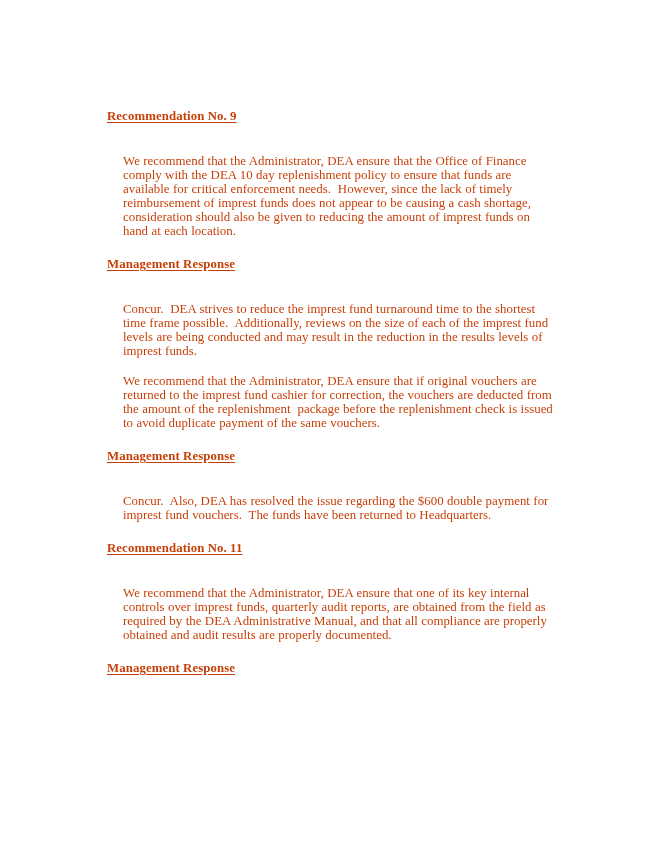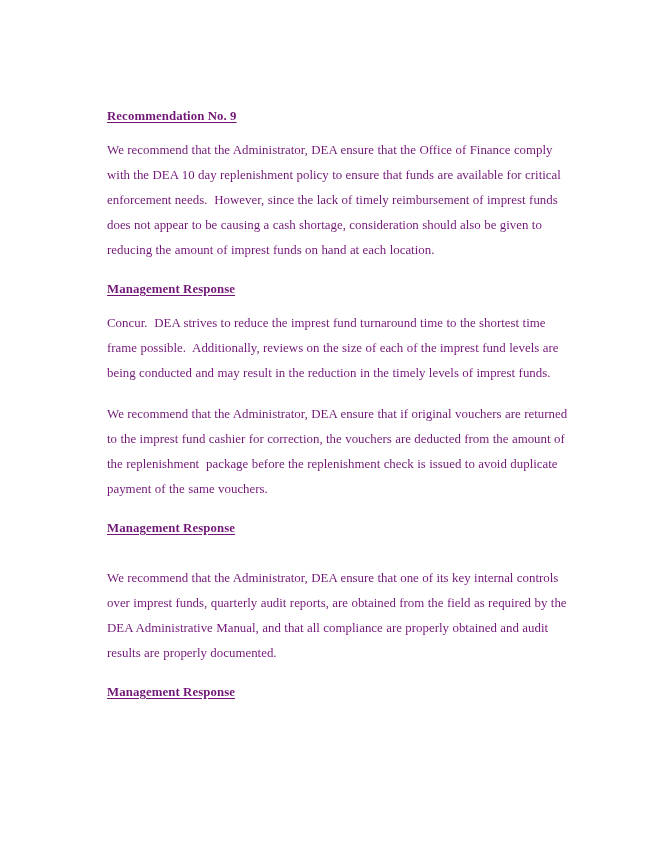--- a/index.html
+++ b/index.html
@@ -9,21 +9,21 @@
     background: #ffffff;
   }
 
   .page {
     position: relative;
     width: 668px;
     height: 844px;
     background: #ffffff;
     overflow: hidden;
     font-family: "Liberation Serif", "DejaVu Serif", serif;
-    color: #701a75;
+    color: #c2410c;
     -webkit-font-smoothing: none;
   }
 
   
   .content {
     position: absolute;
     left: 107px;
     top: 106px;
     width: 466px;
   }
@@ -35,22 +35,22 @@
     text-underline-offset: 2px;
     letter-spacing: 0.1px;
     line-height: 17px;
     margin: 0 0 13px 0;
     display: inline-block;
     white-space: pre;
   }
 
   .para {
     font-size: 12.9px;
-    line-height: 25px;
-    margin: 0;
+    line-height: 14px;
+    margin: 16px;
     text-align: left;
     white-space: pre-wrap;
     word-spacing: 0.2px;
   }
 
   .block {
     margin-bottom: 16px;
   }
 
   .block:last-child {
@@ -68,32 +68,34 @@
 <div class="page">
   <div class="content">
 
     <div class="block">
       <div class="heading">Recommendation No. 9</div>
       <p class="para">We recommend that the Administrator, DEA ensure that the Office of Finance comply with the DEA 10 day replenishment policy to ensure that funds are available for critical enforcement needs.  However, since the lack of timely reimbursement of imprest funds does not appear to be causing a cash shortage, consideration should also be given to reducing the amount of imprest funds on hand at each location.</p>
     </div>
 
     <div class="block">
       <div class="heading">Management Response</div>
-      <p class="para">Concur.  DEA strives to reduce the imprest fund turnaround time to the shortest time frame possible.  Additionally, reviews on the size of each of the imprest fund levels are being conducted and may result in the reduction in the timely levels of imprest funds.</p>
+      <p class="para">Concur.  DEA strives to reduce the imprest fund turnaround time to the shortest time frame possible.  Additionally, reviews on the size of each of the imprest fund levels are being conducted and may result in the reduction in the results levels of imprest funds.</p>
     </div>
 
     <div class="block">
       <p class="para">We recommend that the Administrator, DEA ensure that if original vouchers are returned to the imprest fund cashier for correction, the vouchers are deducted from the amount of the replenishment  package before the replenishment check is issued to avoid duplicate payment of the same vouchers.</p>
     </div>
 
     <div class="block">
       <div class="heading">Management Response</div>
+      <p class="para">Concur.  Also, DEA has resolved the issue regarding the $600 double payment for imprest fund vouchers.  The funds have been returned to Headquarters.</p>
     </div>
 
     <div class="block">
+      <div class="heading">Recommendation No. 11</div>
       <p class="para">We recommend that the Administrator, DEA ensure that one of its key internal controls over imprest funds, quarterly audit reports, are obtained from the field as required by the DEA Administrative Manual, and that all compliance are properly obtained and audit results are properly documented.</p>
     </div>
 
     <div class="block">
       <div class="heading">Management Response</div>
     </div>
 
   </div>
 </div>
 

